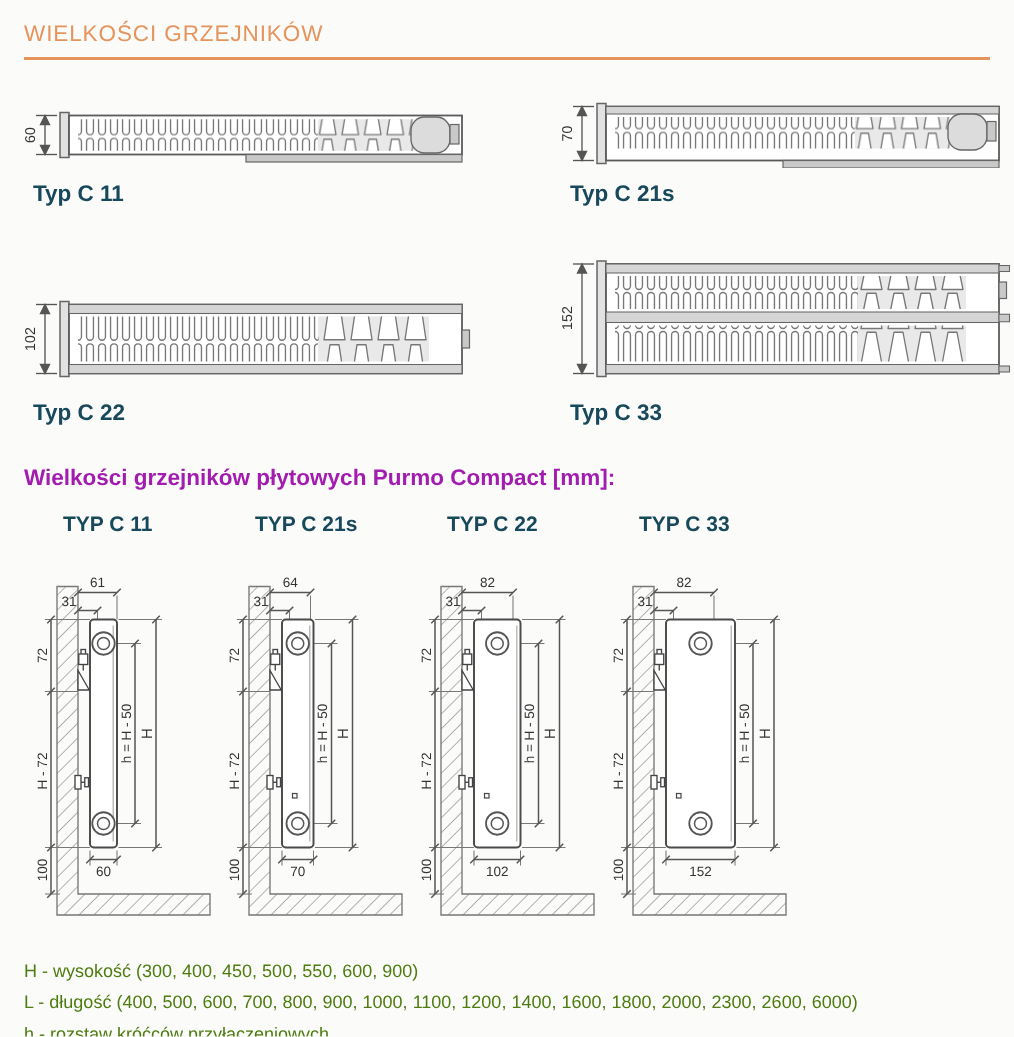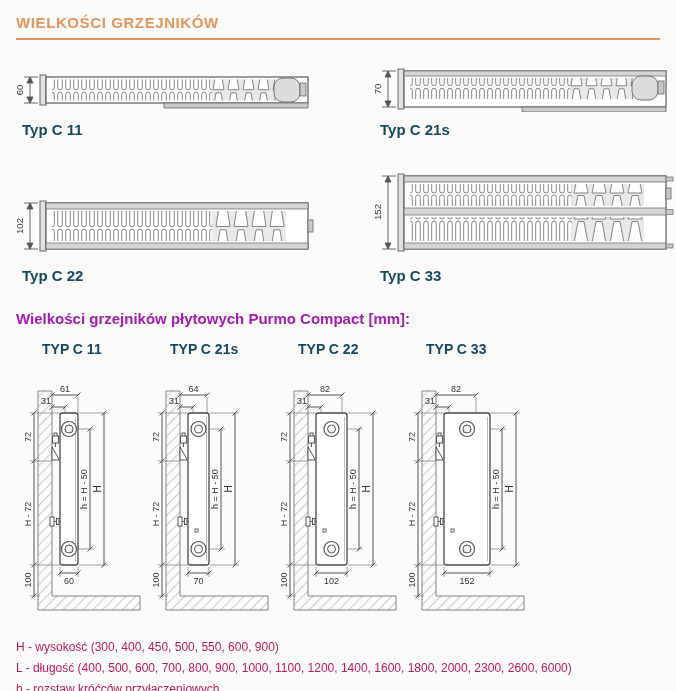--- a/index.html
+++ b/index.html
@@ -10,21 +10,21 @@
     color: #3d4a52;
     overflow: hidden;
   }
   .page { width: 676px; height: 691px; position: relative; }
 
   
   header { padding: 14px 16px 0 16px; }
   h1 {
     color: #e5945c;
     font-size: 15px;
-    font-weight: 700;
+    font-weight: 400;
     letter-spacing: 0.6px;
   }
   .rule { height: 2px; background: #e5945c; margin-top: 7px; }
 
   
   .cross-grid { padding: 26px 16px 0 16px; }
   .cross-row { display: grid; grid-template-columns: 358px 1fr; }
   .cross-row.second { margin-top: 34px; }
   figure.cs { display: flex; flex-direction: column; }
   .cs .draw-area { display: flex; align-items: flex-end; }
@@ -55,21 +55,21 @@
     font-size: 14px;
     font-weight: bold;
     padding-left: 20px;
     height: 18px;
     white-space: nowrap;
   }
   .dimcol svg { display: block; margin-top: 4px; overflow: visible; }
 
   
   .legend { padding: 12px 16px 0 16px; }
-  .legend p { font-size: 12px; line-height: 21px; color: #be185d; }
+  .legend p { font-size: 12px; line-height: 21px; color: #4d7c0f; }
 
   svg text {
     font-family: "Liberation Sans", sans-serif;
     fill: #333;
   }
 </style>
 </head>
 <body>
 
 <div class="page">

